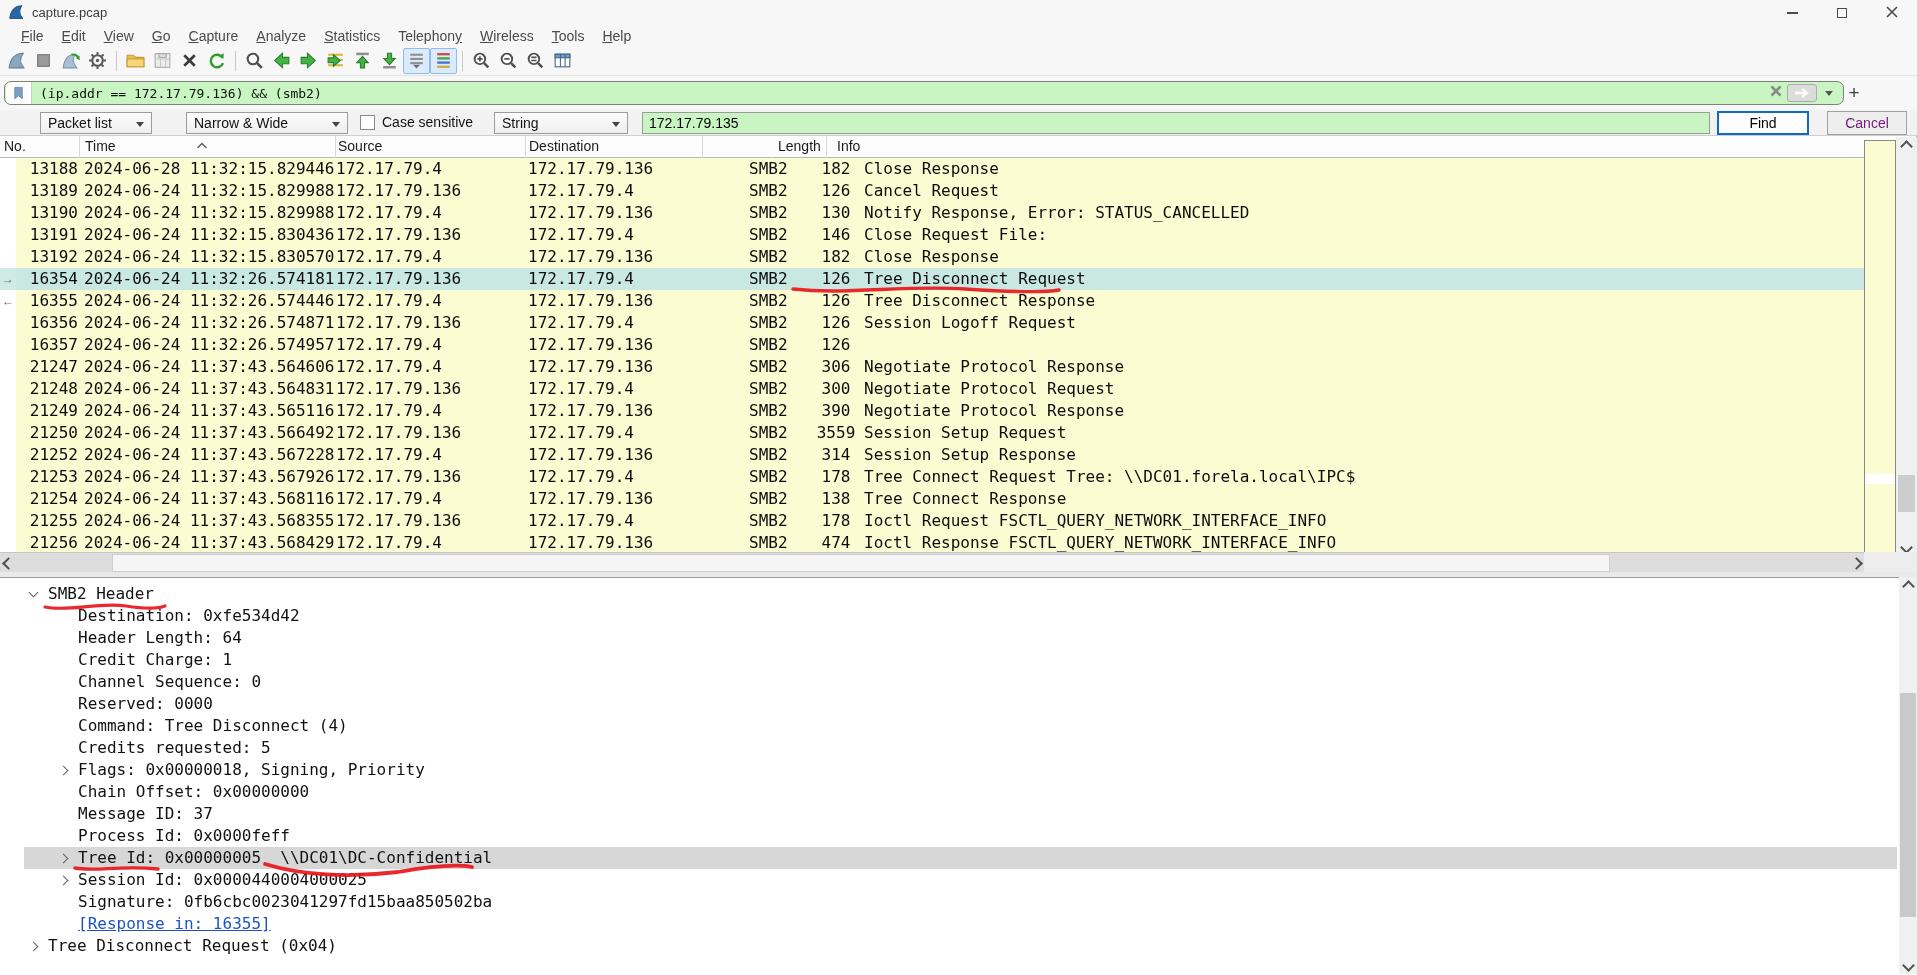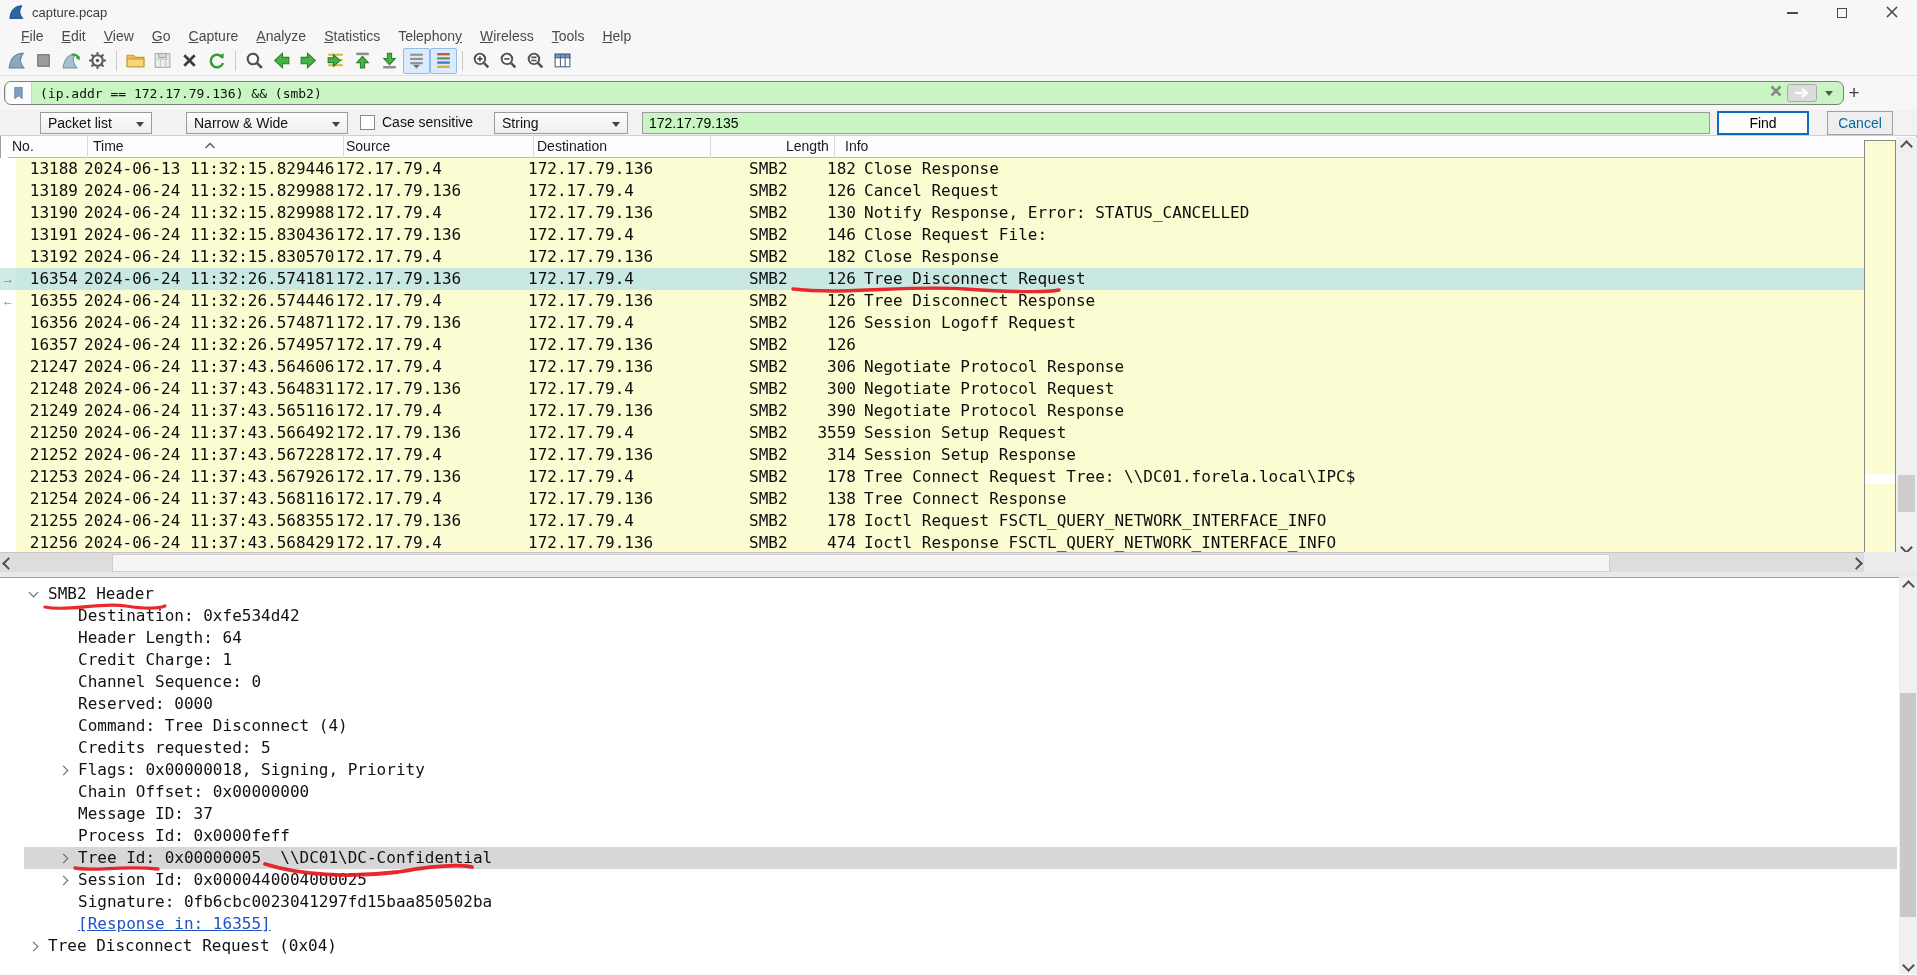--- a/index.html
+++ b/index.html
@@ -43,25 +43,25 @@
   .findbar { position:absolute; top:110px; left:0; width:100%; height:26px; background:#f2f2f2; border-bottom:1px solid #cfcfcf; }
   .combo { position:absolute; top:2px; height:22px; background:linear-gradient(#fdfdfd,#eeeeee); border:1px solid #9b9b9b;
            font-size:14px; color:#111; display:flex; align-items:center; padding-left:7px; }
   .combo .ccaret { position:absolute; right:7px; top:9px; width:0; height:0; border-left:4px solid transparent; border-right:4px solid transparent; border-top:5px solid #444; }
   .chk { position:absolute; left:360px; top:5px; width:15px; height:15px; background:#fff; border:1px solid #8a8a8a; }
   .chklabel { position:absolute; left:382px; top:4px; font-size:14px; color:#111; }
   .findinput { position:absolute; left:642px; top:2px; width:1068px; height:22px; background:#c8f5c2;
                border:1px solid #9b9b9b; font-size:14px; padding-left:6px; font-family:"Liberation Sans",sans-serif; color:#000; }
   .btn-find { position:absolute; left:1717px; top:1px; width:92px; height:24px; background:#fdfdfd; border:2px solid #0f6cbd;
               font-size:14px; color:#000; display:flex; align-items:center; justify-content:center; }
-  .btn-cancel { position:absolute; left:1827px; top:1px; width:66px; height:24px; background:#eeeeee; border:1px solid #a0a0a0;
-                font-size:14px; color:#0369a1; display:flex; align-items:center; justify-content:center; }
-
-  
-  .phead { position:absolute; top:136px; left:8px; width:1864px; height:22px; background:#fdfdfd;
+  .btn-cancel { position:absolute; left:1827px; top:1px; width:80px; height:24px; background:#eeeeee; border:1px solid #a0a0a0;
+                font-size:14px; color:#701a75; display:flex; align-items:center; justify-content:center; }
+
+  
+  .phead { position:absolute; top:136px; left:0; width:1864px; height:22px; background:#fdfdfd;
            border-bottom:1px solid #b9b9b9; display:flex; font-size:14px; color:#1a1a1a; }
   .hc { height:22px; line-height:21px; border-right:1px solid #d8d8d8; overflow:hidden; white-space:nowrap; position:relative; }
   .hc.h-no{width:80px; padding-left:4px;} .hc.h-time{width:256px; padding-left:5px;}
   .hc.h-src{width:190px; padding-left:2px;} .hc.h-dst{width:177px; padding-left:3px;}
   .hc.h-proto{width:69px; padding-left:3px;margin-top:21px;} .hc.h-len{width:55px; padding-left:6px;}
   .hc.h-info{flex:1; padding-left:10px; border-right:none;}
   .sortcaret { position:absolute; left:196px; top:0px; }
 
   .rows { position:absolute; top:158px; left:0; width:1864px; height:394px; overflow:hidden; background:#fff; }
   .prow { display:flex; height:22px; line-height:22px; font-size:16px; color:#0d0d0d;
@@ -69,21 +69,21 @@
   .prow.sel { background:#c9e8e2; }
   .prow .c { overflow:hidden; }
   .c.gut { width:16px; background:#fff; font-size:12px; text-align:center; color:#6b6b6b;
            font-family:"Liberation Sans",sans-serif; }
   .prow.sel .c.gut { background:#cfe9e4; }
   .c.no { width:64px; text-align:right; padding-right:2px; }
   .c.time { width:256px; padding-left:4px; }
   .c.src { width:190px; padding-left:0; }
   .c.dst { width:177px; padding-left:2px; }
   .c.proto { width:69px; padding-left:2px;margin-left:44px; }
-  .c.len { width:42px; text-align:right; padding-right:2px; }
+  .c.len { width:42px; text-align:center; padding-right:2px; }
   .c.info { flex:1; padding-left:6px; }
 
   
   .minimap { position:absolute; left:1864px; top:140px; width:32px; height:413px; background:#fcfcd2; border:1px solid #8a8a8a; }
   .minimap .gap { position:absolute; left:0; top:333px; width:100%; height:10px; background:#fff; }
   .vscroll { position:absolute; left:1896px; top:137px; width:21px; height:419px; background:#f0f0f0; }
   .vscroll .thumb { position:absolute; left:2px; top:338px; width:17px; height:37px; background:#cdcdcd; }
   .chev { width:9px; height:9px; border-right:2px solid #505050; border-bottom:2px solid #505050; display:inline-block; }
   .chev.up { transform:rotate(-135deg); } .chev.down { transform:rotate(45deg); }
   .chev.left { transform:rotate(135deg); } .chev.right { transform:rotate(-45deg); }
@@ -389,21 +389,21 @@
   <div class="hc h-len">Length</div>
   <div class="hc h-info">Info</div>
   <span class="sortcaret">
     <svg width="12" height="7" viewBox="0 0 12 7">
         <path d="M1.5 6L6 1.5L10.5 6" stroke="#5a5a5a" stroke-width="1.4" fill="none"></path>
       </svg>
   </span>
 </div>
 
 <div class="rows">
-    <div class="prow"><span class="c gut"></span><span class="c no">13188</span><span class="c time">2024-06-13 11:32:15.829446</span><span class="c src">172.17.79.4</span><span class="c dst">172.17.79.136</span><span class="c proto">SMB2</span><span class="c len">182</span><span class="c info">Close Response</span></div>
+    <div class="prow"><span class="c gut"></span><span class="c no">13188</span><span class="c time">2024-06-28 11:32:15.829446</span><span class="c src">172.17.79.4</span><span class="c dst">172.17.79.136</span><span class="c proto">SMB2</span><span class="c len">182</span><span class="c info">Close Response</span></div>
     <div class="prow"><span class="c gut"></span><span class="c no">13189</span><span class="c time">2024-06-24 11:32:15.829988</span><span class="c src">172.17.79.136</span><span class="c dst">172.17.79.4</span><span class="c proto">SMB2</span><span class="c len">126</span><span class="c info">Cancel Request</span></div>
     <div class="prow"><span class="c gut"></span><span class="c no">13190</span><span class="c time">2024-06-24 11:32:15.829988</span><span class="c src">172.17.79.4</span><span class="c dst">172.17.79.136</span><span class="c proto">SMB2</span><span class="c len">130</span><span class="c info">Notify Response, Error: STATUS_CANCELLED</span></div>
     <div class="prow"><span class="c gut"></span><span class="c no">13191</span><span class="c time">2024-06-24 11:32:15.830436</span><span class="c src">172.17.79.136</span><span class="c dst">172.17.79.4</span><span class="c proto">SMB2</span><span class="c len">146</span><span class="c info">Close Request File: </span></div>
     <div class="prow"><span class="c gut"></span><span class="c no">13192</span><span class="c time">2024-06-24 11:32:15.830570</span><span class="c src">172.17.79.4</span><span class="c dst">172.17.79.136</span><span class="c proto">SMB2</span><span class="c len">182</span><span class="c info">Close Response</span></div>
     <div class="prow sel"><span class="c gut">→</span><span class="c no">16354</span><span class="c time">2024-06-24 11:32:26.574181</span><span class="c src">172.17.79.136</span><span class="c dst">172.17.79.4</span><span class="c proto">SMB2</span><span class="c len">126</span><span class="c info">Tree Disconnect Request</span></div>
     <div class="prow"><span class="c gut">←</span><span class="c no">16355</span><span class="c time">2024-06-24 11:32:26.574446</span><span class="c src">172.17.79.4</span><span class="c dst">172.17.79.136</span><span class="c proto">SMB2</span><span class="c len">126</span><span class="c info">Tree Disconnect Response</span></div>
     <div class="prow"><span class="c gut"></span><span class="c no">16356</span><span class="c time">2024-06-24 11:32:26.574871</span><span class="c src">172.17.79.136</span><span class="c dst">172.17.79.4</span><span class="c proto">SMB2</span><span class="c len">126</span><span class="c info">Session Logoff Request</span></div>
     <div class="prow"><span class="c gut"></span><span class="c no">16357</span><span class="c time">2024-06-24 11:32:26.574957</span><span class="c src">172.17.79.4</span><span class="c dst">172.17.79.136</span><span class="c proto">SMB2</span><span class="c len">126</span></div>
     <div class="prow"><span class="c gut"></span><span class="c no">21247</span><span class="c time">2024-06-24 11:37:43.564606</span><span class="c src">172.17.79.4</span><span class="c dst">172.17.79.136</span><span class="c proto">SMB2</span><span class="c len">306</span><span class="c info">Negotiate Protocol Response</span></div>
     <div class="prow"><span class="c gut"></span><span class="c no">21248</span><span class="c time">2024-06-24 11:37:43.564831</span><span class="c src">172.17.79.136</span><span class="c dst">172.17.79.4</span><span class="c proto">SMB2</span><span class="c len">300</span><span class="c info">Negotiate Protocol Request</span></div>

